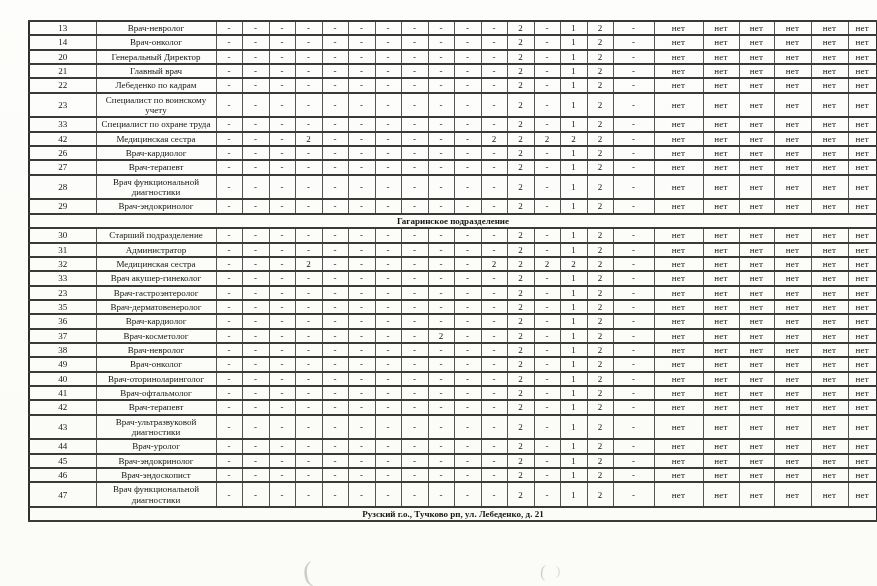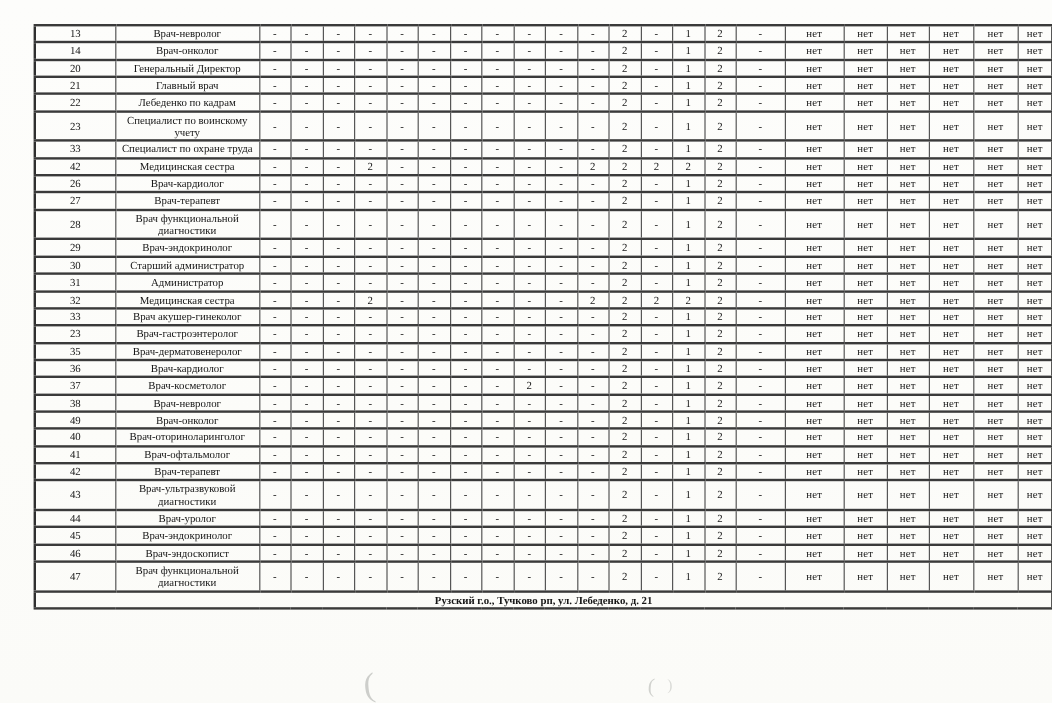--- a/index.html
+++ b/index.html
@@ -429,23 +429,26 @@
         <td class="val-cell">1</td>
         <td class="val-cell">2</td>
         <td class="wide-cell">-</td>
         <td class="net-cell">нет</td>
         <td class="net-cell">нет</td>
         <td class="net-cell">нет</td>
         <td class="net-cell">нет</td>
         <td class="net-cell">нет</td>
         <td class="net-cell">нет</td>
       </tr>
+      <tr class="section-row">
+        <td class="span-cell" colspan="24">Гагаринское подразделение</td>
+      </tr>
       <tr class="data-row">
         <td class="num-cell">30</td>
-        <td class="title-cell">Старший администратор</td>
+        <td class="title-cell">Старший подразделение</td>
         <td class="val-cell">-</td>
         <td class="val-cell">-</td>
         <td class="val-cell">-</td>
         <td class="val-cell">-</td>
         <td class="val-cell">-</td>
         <td class="val-cell">-</td>
         <td class="val-cell">-</td>
         <td class="val-cell">-</td>
         <td class="val-cell">-</td>
         <td class="val-cell">-</td>

